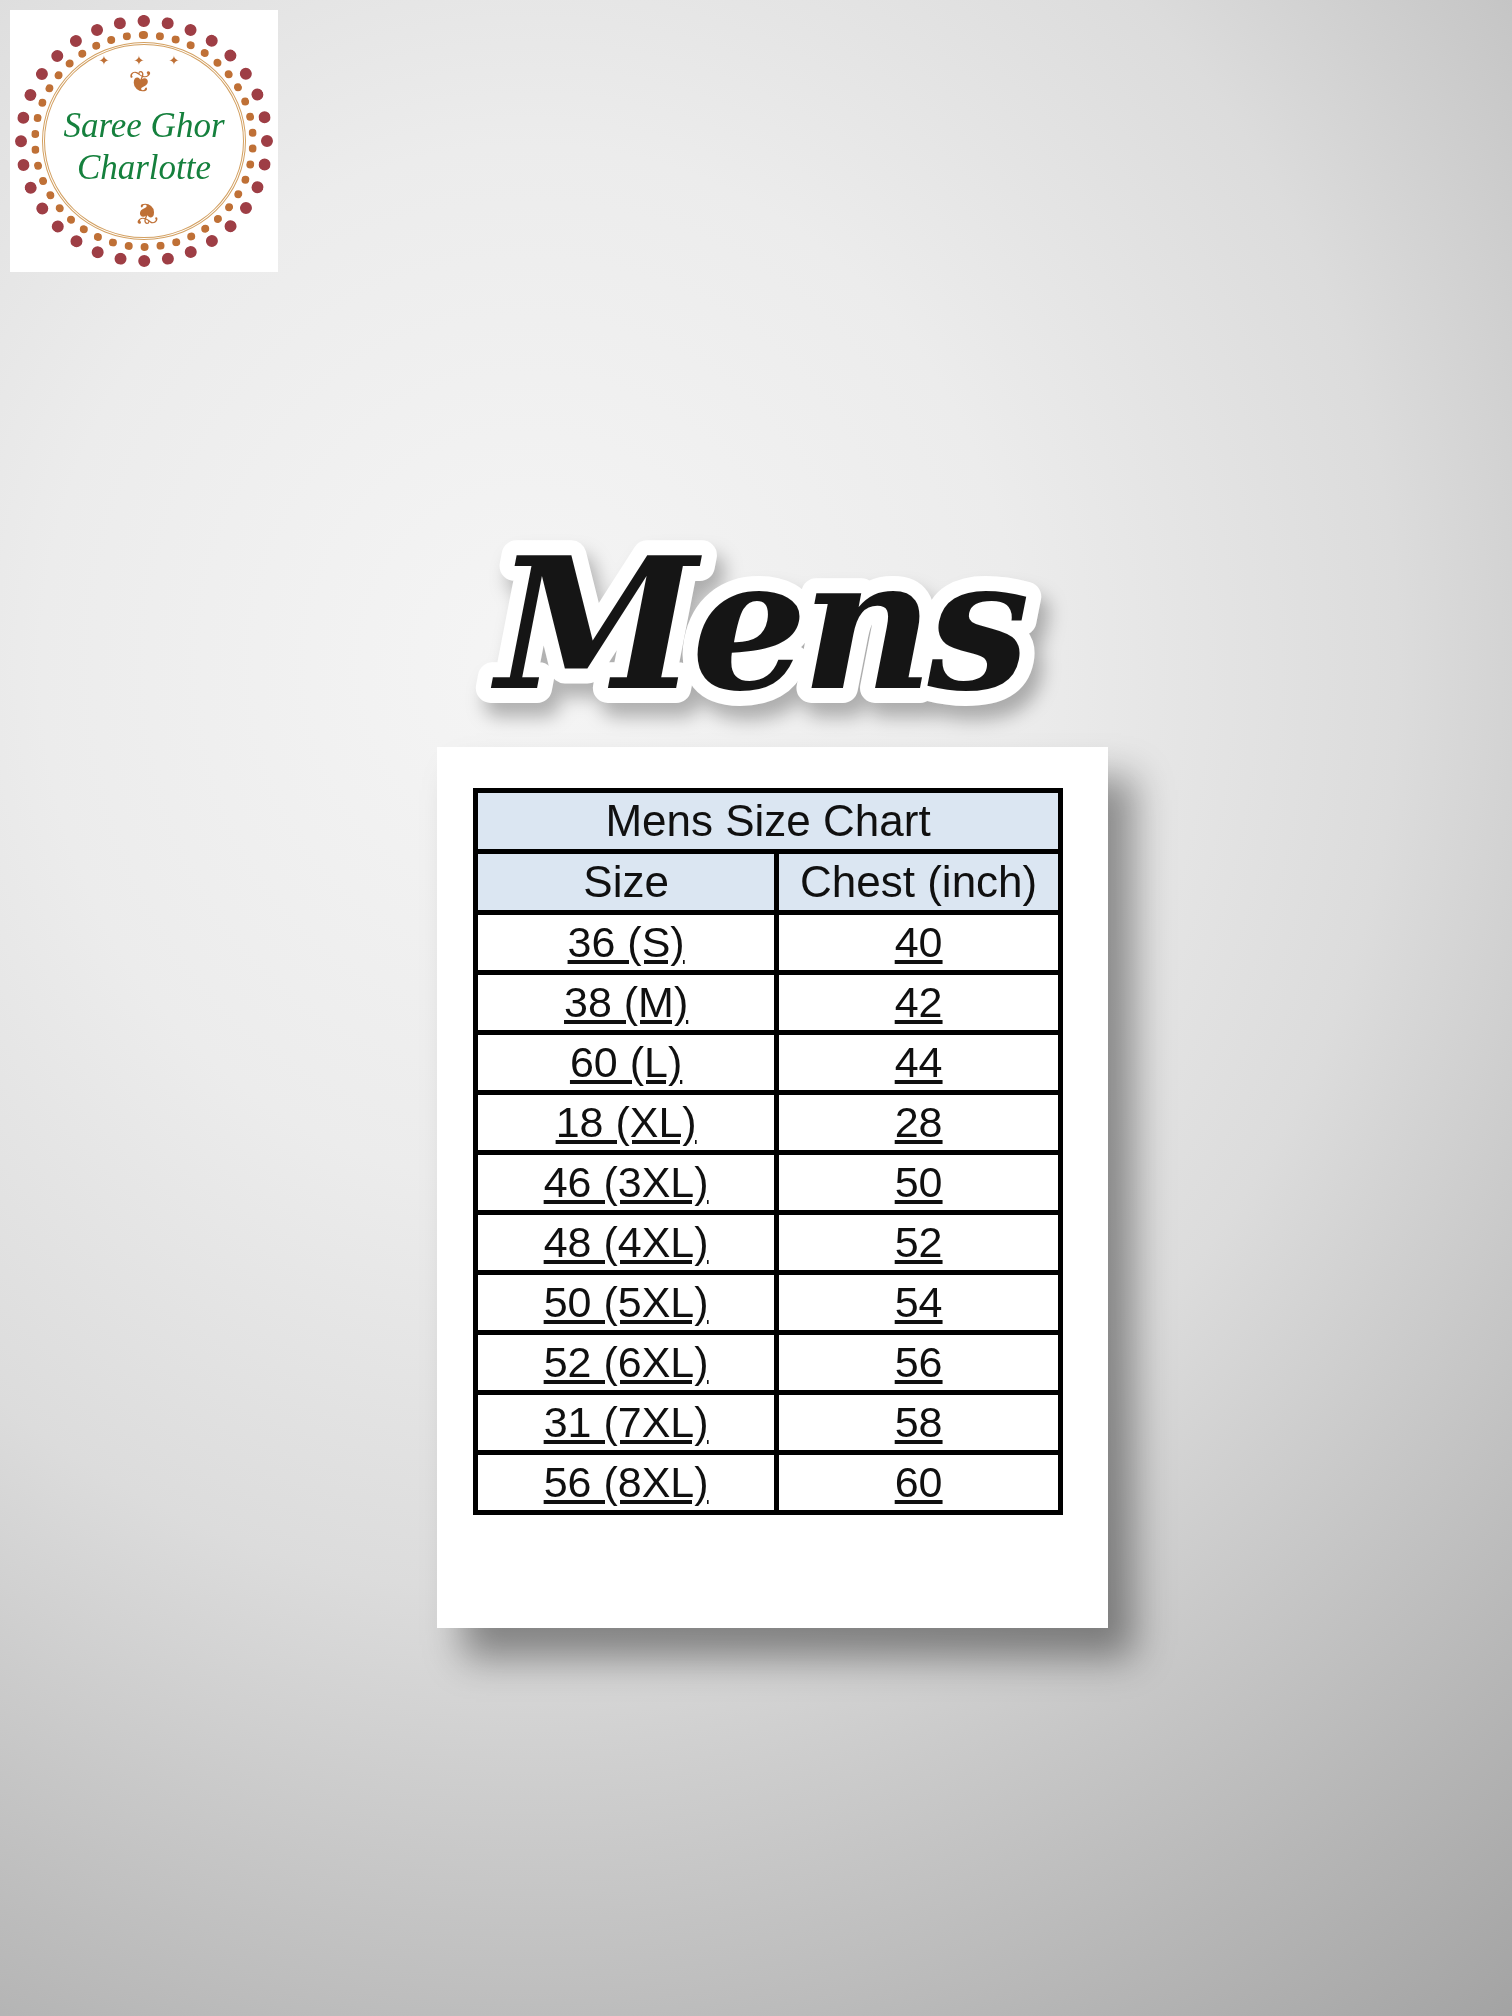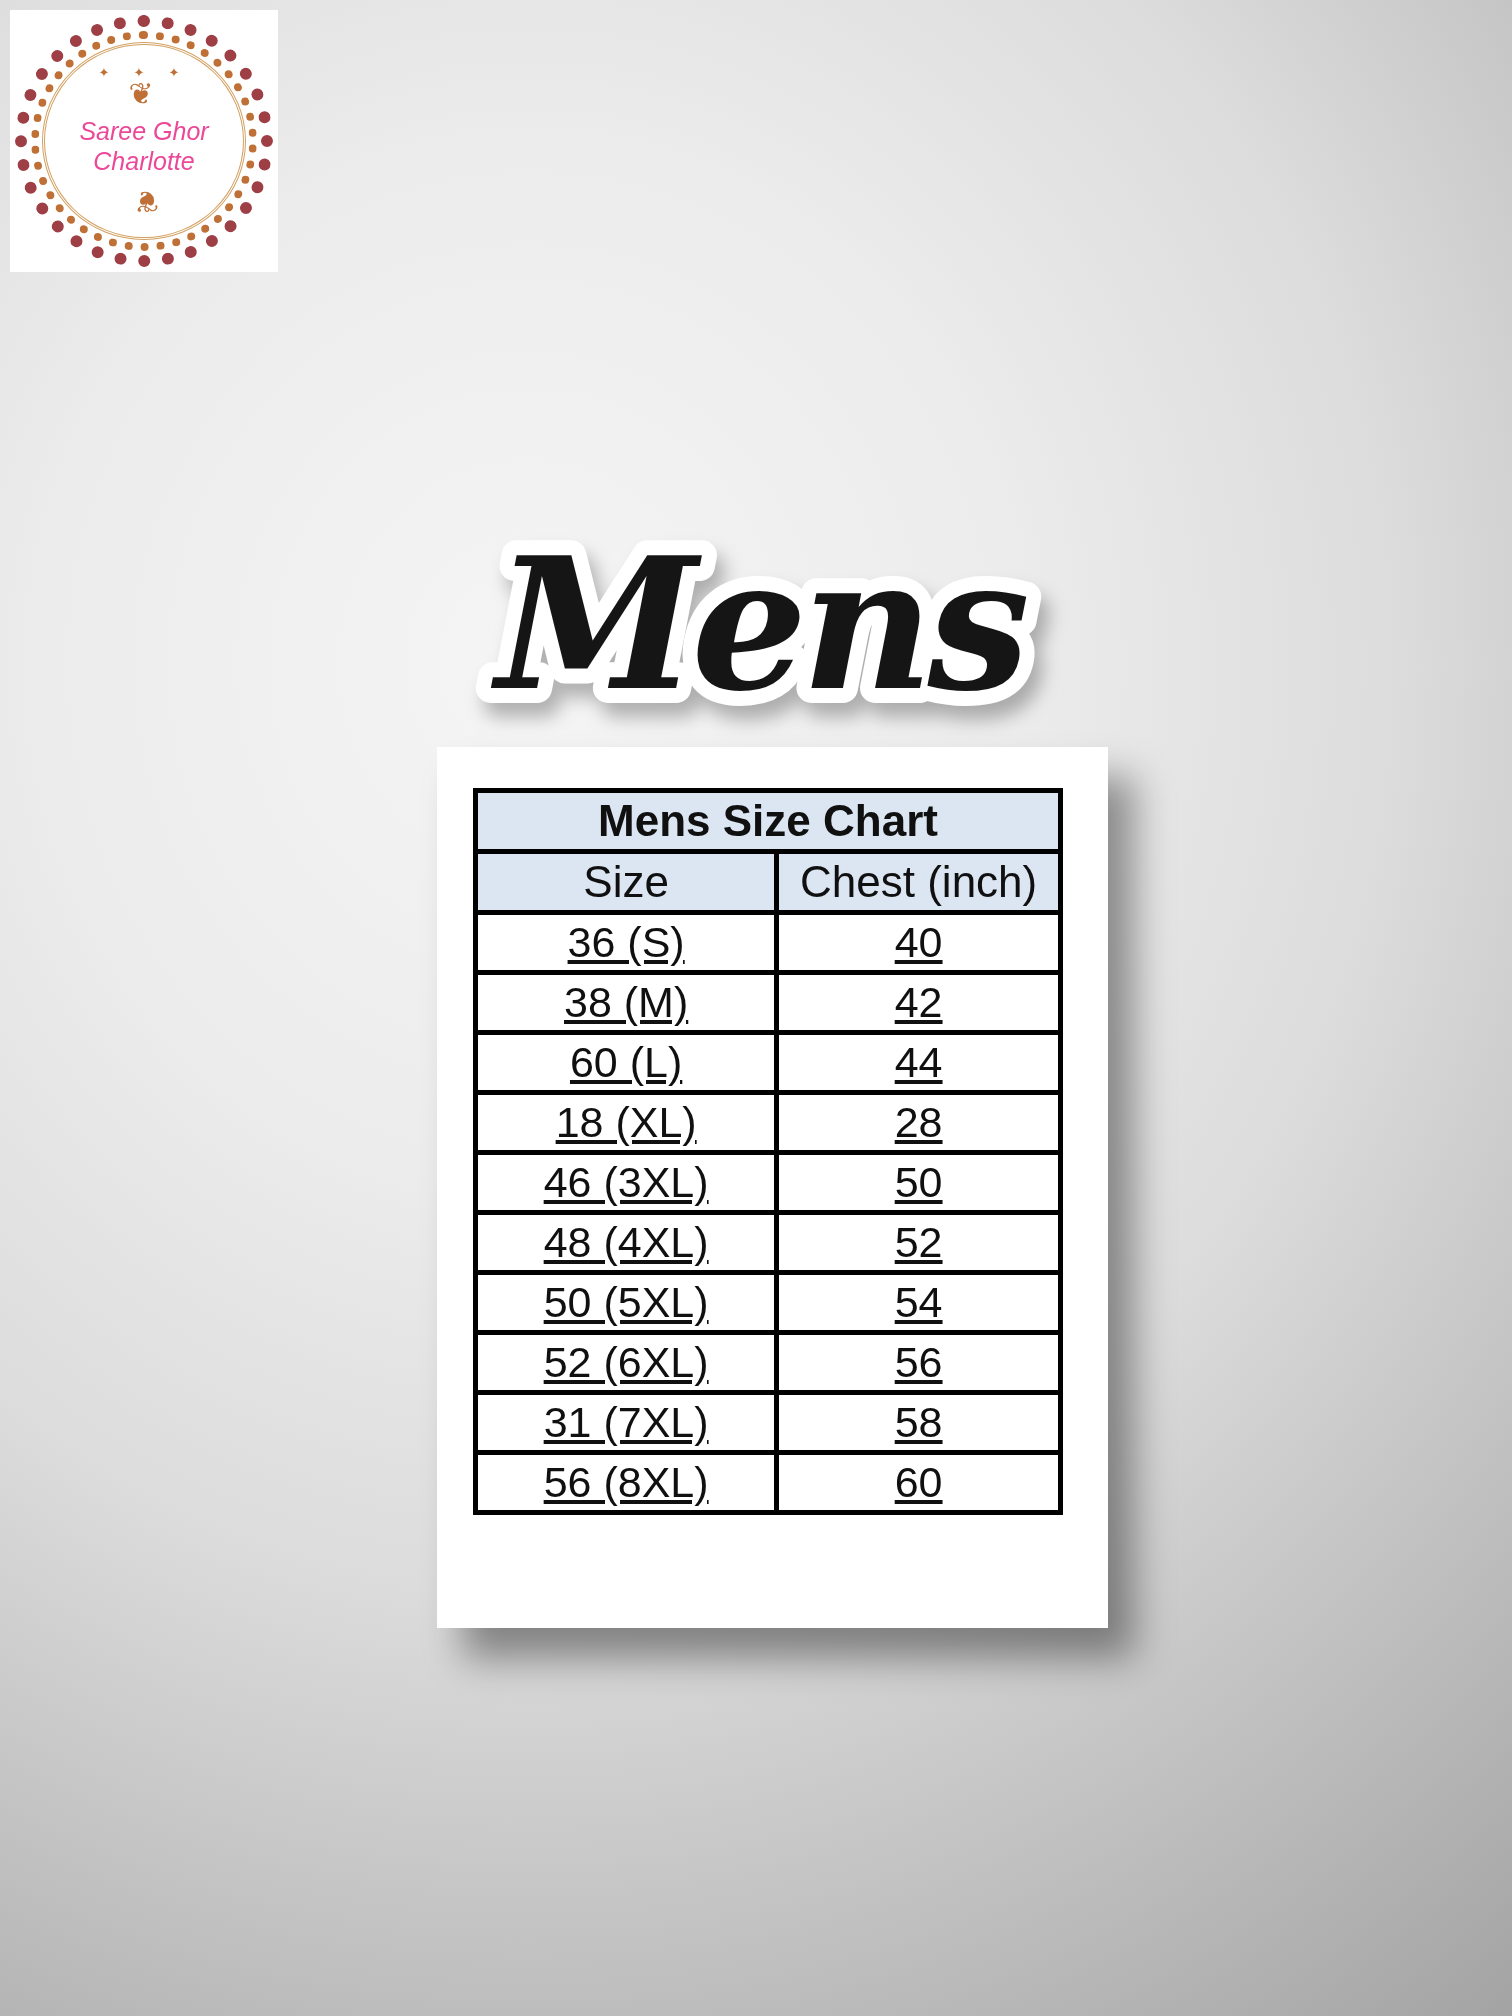--- a/index.html
+++ b/index.html
@@ -42,22 +42,22 @@
     font-family:"DejaVu Sans",sans-serif;
     letter-spacing:6px;
   }
   .logo-orn.top{margin-bottom:8px;}
   .logo-orn.bottom{margin-top:10px;transform:rotate(180deg);}
   .logo-orn-small{
     color:#bf7036;font-size:13px;line-height:1;
     font-family:"DejaVu Sans",sans-serif;letter-spacing:10px;
   }
   .logo-name{
-    font-family:Liberation Sans, sans-serif;font-style:italic;
-    color:#ec4899;font-size:25px;line-height:1.18;white-space:nowrap;
+    font-family:Liberation Serif, serif;font-style:italic;
+    color:#15803d;font-size:35px;line-height:1.18;white-space:nowrap;
   }
 
   
   .title-svg{
     position:absolute;left:430px;top:496px;width:660px;height:258px;
     filter:drop-shadow(8px 14px 9px rgba(0,0,0,0.28));
   }
   .title-svg text{
     font-family:"DejaVu Serif",serif;
     font-style:italic;font-weight:bold;
@@ -72,21 +72,21 @@
   table.size-table{
     position:absolute;left:36px;top:41px;width:590px;
     border-collapse:collapse;table-layout:fixed;
   }
   .size-table th,.size-table td{
     border:5px solid #000000;
     text-align:center;vertical-align:middle;
     color:#101010;padding:0;
   }
   .size-table .t-title{
-    height:56px;font-size:44px;font-weight:bold;margin-top:36px;
+    height:56px;font-size:44px;font-weight:normal;margin-top:36px;
   }
   .size-table .t-col{
     height:56px;font-size:44px;font-weight:normal;
   }
   .size-table td{
     height:55px;font-size:43px;font-weight:400;background:#ffffff;text-decoration:underline;
   }
   .col-size{width:51.5%;}
   .col-chest{width:48.5%;}
 </style>

